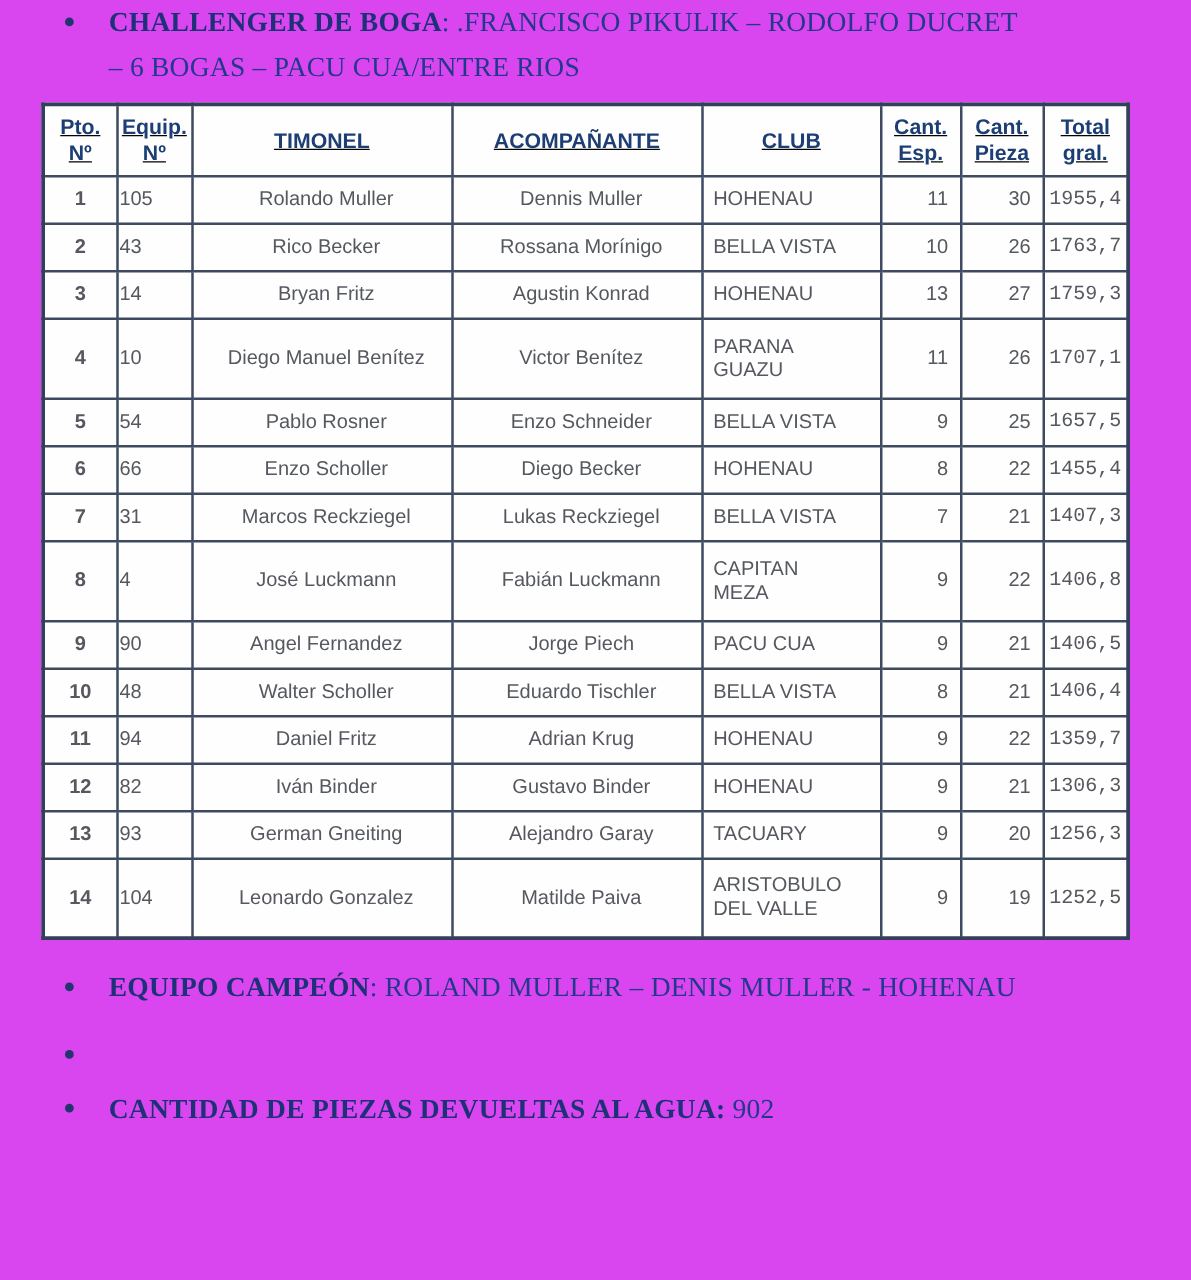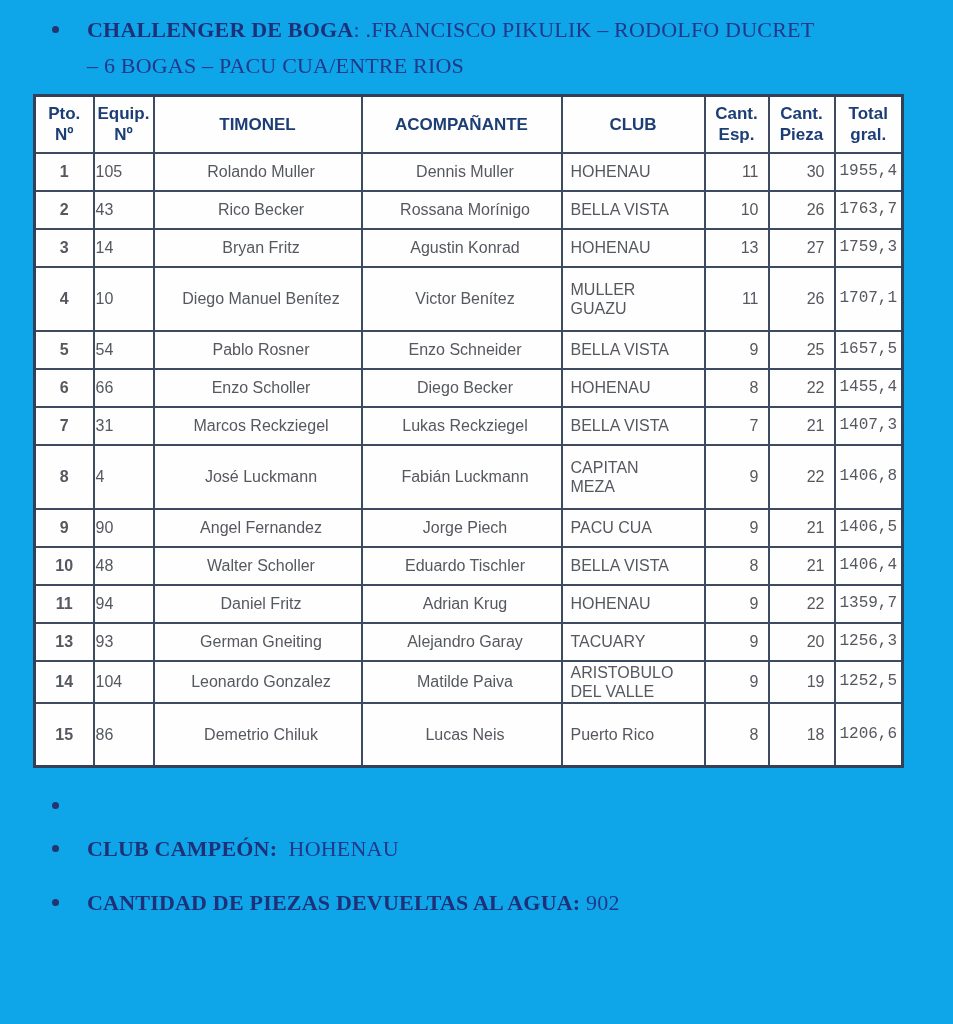--- a/index.html
+++ b/index.html
@@ -1,23 +1,23 @@
 <!DOCTYPE html>
 <html><head>
 <meta charset="utf-8">
 <style>
   html, body { margin: 0; padding: 0; background: #ffffff; }
   .page {
     position: relative;
     width: 953px;
     height: 1024px;
     box-sizing: border-box;
-    background: #0ea5e9;
+    background: #d946ef;
     overflow: hidden;
-    padding-top: 12px;
+    padding-top: 0;
     font-family: "Liberation Serif", serif;
   }
 
   
   .bullet {
     display: flex;
     align-items: flex-start;
     margin-left: 52px;
     margin-right: 26px;
   }
@@ -54,21 +54,21 @@
     margin: 10px 0 0 33px;
     font-family: "Liberation Sans", sans-serif;
     background: #fefefe;
     border: 3px solid #33405a;
   }
   table.results th, table.results td {
     border: 2px solid #3d4a60;
     overflow: hidden;
     box-sizing: border-box;
   }
-  thead tr { height: 57px; }
+  thead tr { height: 57px; text-decoration: underline; }
   tbody tr { height: 38px; }
   tbody tr:nth-child(4), tbody tr:nth-child(8), tbody tr:nth-child(14) { height: 64px; }
 
   table.results th {
     color: #1c3e74;
     font-weight: 700;
     font-size: 17px;
     line-height: 21px;
     text-align: center;
     vertical-align: middle;
@@ -158,21 +158,21 @@
           <td class="col-club">HOHENAU</td>
           <td class="col-cant_esp">13</td>
           <td class="col-cant_pieza">27</td>
           <td class="col-total">1759,3</td>
         </tr>
         <tr>
           <td class="col-pto">4</td>
           <td class="col-equip">10</td>
           <td class="col-timonel">Diego Manuel Benítez</td>
           <td class="col-acompanante">Victor Benítez</td>
-          <td class="col-club">MULLER
+          <td class="col-club">PARANA
 GUAZU</td>
           <td class="col-cant_esp">11</td>
           <td class="col-cant_pieza">26</td>
           <td class="col-total">1707,1</td>
         </tr>
         <tr>
           <td class="col-pto">5</td>
           <td class="col-equip">54</td>
           <td class="col-timonel">Pablo Rosner</td>
           <td class="col-acompanante">Enzo Schneider</td>
@@ -236,60 +236,60 @@
           <td class="col-pto">11</td>
           <td class="col-equip">94</td>
           <td class="col-timonel">Daniel Fritz</td>
           <td class="col-acompanante">Adrian Krug</td>
           <td class="col-club">HOHENAU</td>
           <td class="col-cant_esp">9</td>
           <td class="col-cant_pieza">22</td>
           <td class="col-total">1359,7</td>
         </tr>
         <tr>
+          <td class="col-pto">12</td>
+          <td class="col-equip">82</td>
+          <td class="col-timonel">Iván Binder</td>
+          <td class="col-acompanante">Gustavo Binder</td>
+          <td class="col-club">HOHENAU</td>
+          <td class="col-cant_esp">9</td>
+          <td class="col-cant_pieza">21</td>
+          <td class="col-total">1306,3</td>
+        </tr>
+        <tr>
           <td class="col-pto">13</td>
           <td class="col-equip">93</td>
           <td class="col-timonel">German Gneiting</td>
           <td class="col-acompanante">Alejandro Garay</td>
           <td class="col-club">TACUARY</td>
           <td class="col-cant_esp">9</td>
           <td class="col-cant_pieza">20</td>
           <td class="col-total">1256,3</td>
         </tr>
         <tr>
           <td class="col-pto">14</td>
           <td class="col-equip">104</td>
           <td class="col-timonel">Leonardo Gonzalez</td>
           <td class="col-acompanante">Matilde Paiva</td>
           <td class="col-club">ARISTOBULO
 DEL VALLE</td>
           <td class="col-cant_esp">9</td>
           <td class="col-cant_pieza">19</td>
           <td class="col-total">1252,5</td>
         </tr>
-        <tr>
-          <td class="col-pto">15</td>
-          <td class="col-equip">86</td>
-          <td class="col-timonel">Demetrio Chiluk</td>
-          <td class="col-acompanante">Lucas Neis</td>
-          <td class="col-club">Puerto Rico</td>
-          <td class="col-cant_esp">8</td>
-          <td class="col-cant_pieza">18</td>
-          <td class="col-total">1206,6</td>
-        </tr>
       </tbody>
   </table>
 
   <div class="bullet equipo">
     <span class="dot"></span>
+    <p><strong>EQUIPO CAMPEÓN</strong><span>: ROLAND MULLER – DENIS MULLER - HOHENAU</span></p>
   </div>
 
   <div class="bullet club">
     <span class="dot"></span>
-    <p><strong>CLUB CAMPEÓN:</strong><span>&nbsp; HOHENAU</span></p>
   </div>
 
   <div class="bullet cantidad">
     <span class="dot"></span>
     <p><strong>CANTIDAD DE PIEZAS DEVUELTAS AL AGUA:</strong><span> 902</span></p>
   </div>
 
 </div>
 
 </body></html>

